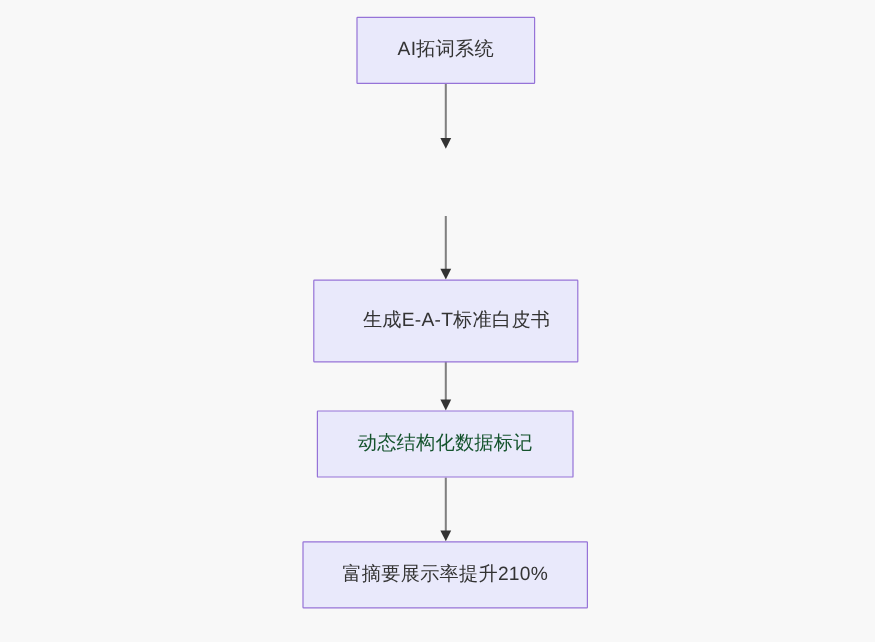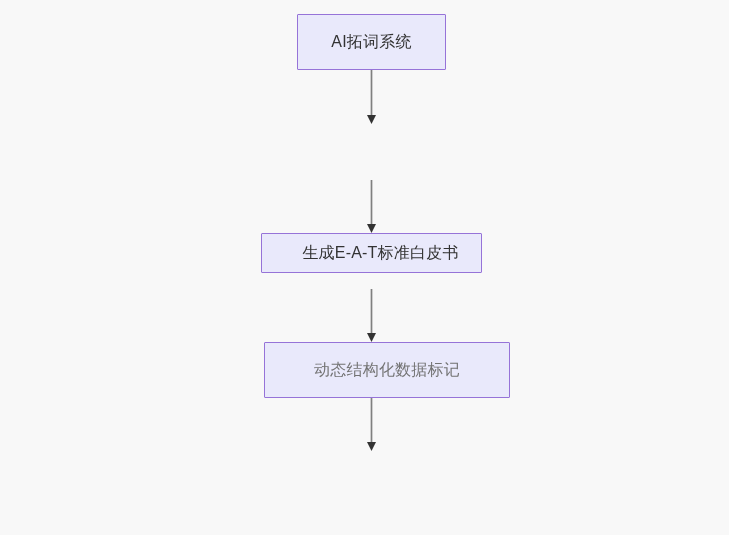--- a/index.html
+++ b/index.html
@@ -72,19 +72,22 @@
     </div>
     <div class="edge" style="left: 360.5px; top: 398px; width: 21px; height: 53px;">
       <svg width="21" height="53">
         <line x1="10.5" y1="0" x2="10.5" y2="46" stroke="#808080" stroke-width="1.7"></line>
         <polygon points="6,44 15,44 10.5,53" fill="#333333"></polygon>
       </svg>
     </div>
     <div class="node-box" style="left: 297px; top: 14px; width: 149px; height: 56px; background: rgb(233, 233, 251); border-color: rgb(150, 115, 216); color: rgb(51, 51, 51);">
       <span class="node-label">AI拓词系统</span>
     </div>
-    <div class="node-box" style="left: 261px; top: 233px; width: 221px; height: 40px; background: rgb(233, 233, 251); border-color: rgb(150, 115, 216); color: rgb(51, 51, 51); padding-left: 18px;">
+    <div class="node-box" style="left: 261px; top: 233px; width: 221px; height: 69px; background: rgb(233, 233, 251); border-color: rgb(150, 115, 216); color: rgb(51, 51, 51); padding-left: 18px;">
       <span class="node-label">生成E-A-T标准白皮书</span>
     </div>
-    <div class="node-box" style="left: 264px; top: 342px; width: 246px; height: 56px; background: rgb(233, 233, 251); border-color: rgb(150, 115, 216); color: #737373;">
+    <div class="node-box" style="left: 264px; top: 342px; width: 214px; height: 56px; background: rgb(233, 233, 251); border-color: rgb(150, 115, 216); color: #14532d;">
       <span class="node-label">动态结构化数据标记</span>
+    </div>
+    <div class="node-box" style="left: 252px; top: 451px; width: 238px; height: 56px; background: rgb(233, 233, 251); border-color: rgb(150, 115, 216); color: rgb(51, 51, 51);">
+      <span class="node-label">富摘要展示率提升210%</span>
     </div>
   </div>
 
 </body></html>

